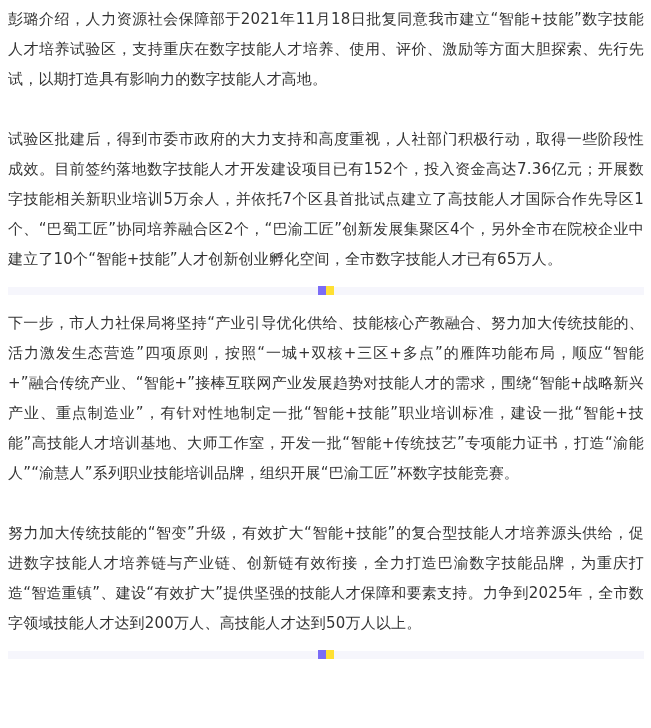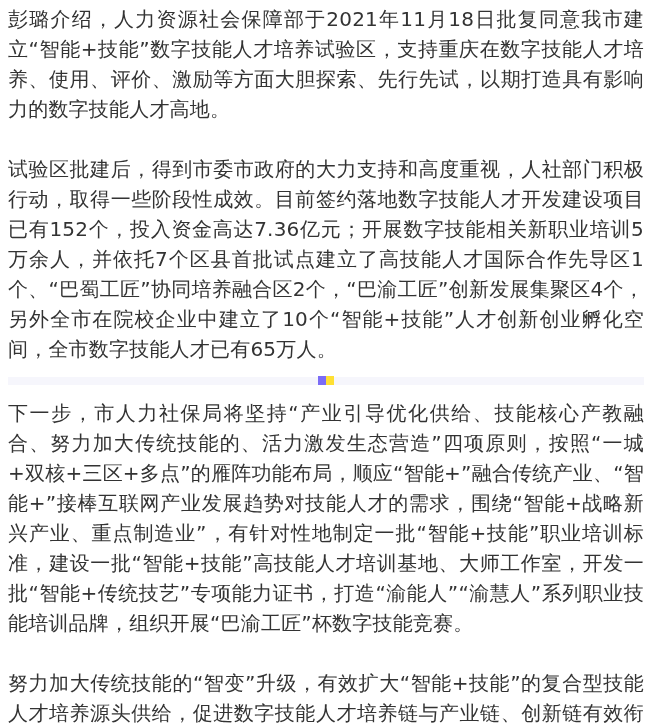--- a/index.html
+++ b/index.html
@@ -16,21 +16,21 @@
       color: #333333;
     }
     .article {
       position: absolute;
       left: 8px;
       top: 4px;
       width: 636px;
     }
     .para {
       margin: 0;
-      font-size: 20px;
+      font-size: 15px;
       line-height: 30px;
       letter-spacing: 0.2px;
       text-align: justify;
       word-break: break-all;
     }
     .gap {
       height: 30px;
     }
     .divider {
       position: relative;
@@ -66,21 +66,21 @@
     <div class="mark">
       <span class="sq" style="background:#7b6cf6;"></span>
       <span class="sq" style="background:#ffe033;"></span>
     </div>
   </div>
 
   <p class="para">下一步，市人力社保局将坚持“产业引导优化供给、技能核心产教融合、努力加大传统技能的、活力激发生态营造”四项原则，按照“一城+双核+三区+多点”的雁阵功能布局，顺应“智能+”融合传统产业、“智能+”接棒互联网产业发展趋势对技能人才的需求，围绕“智能+战略新兴产业、重点制造业”，有针对性地制定一批“智能+技能”职业培训标准，建设一批“智能+技能”高技能人才培训基地、大师工作室，开发一批“智能+传统技艺”专项能力证书，打造“渝能人”“渝慧人”系列职业技能培训品牌，组织开展“巴渝工匠”杯数字技能竞赛。</p>
 
   <div class="gap"></div>
 
-  <p class="para">努力加大传统技能的“智变”升级，有效扩大“智能+技能”的复合型技能人才培养源头供给，促进数字技能人才培养链与产业链、创新链有效衔接，全力打造巴渝数字技能品牌，为重庆打造“建设一批”、建设“智慧名城”提供坚强的技能人才保障和要素支持。力争到2025年，全市数字领域技能人才达到200万人、高技能人才达到50万人以上。</p>
+  <p class="para">努力加大传统技能的“智变”升级，有效扩大“智能+技能”的复合型技能人才培养源头供给，促进数字技能人才培养链与产业链、创新链有效衔接，全力打造巴渝数字技能品牌，为重庆打造“智造重镇”、建设“有效扩大”提供坚强的技能人才保障和要素支持。力争到2025年，全市数字领域技能人才达到200万人、高技能人才达到50万人以上。</p>
 
   <div class="divider">
     <div class="mark">
       <span class="sq" style="background:#7b6cf6;"></span>
       <span class="sq" style="background:#ffe033;"></span>
     </div>
   </div>
 
 </div>
 

